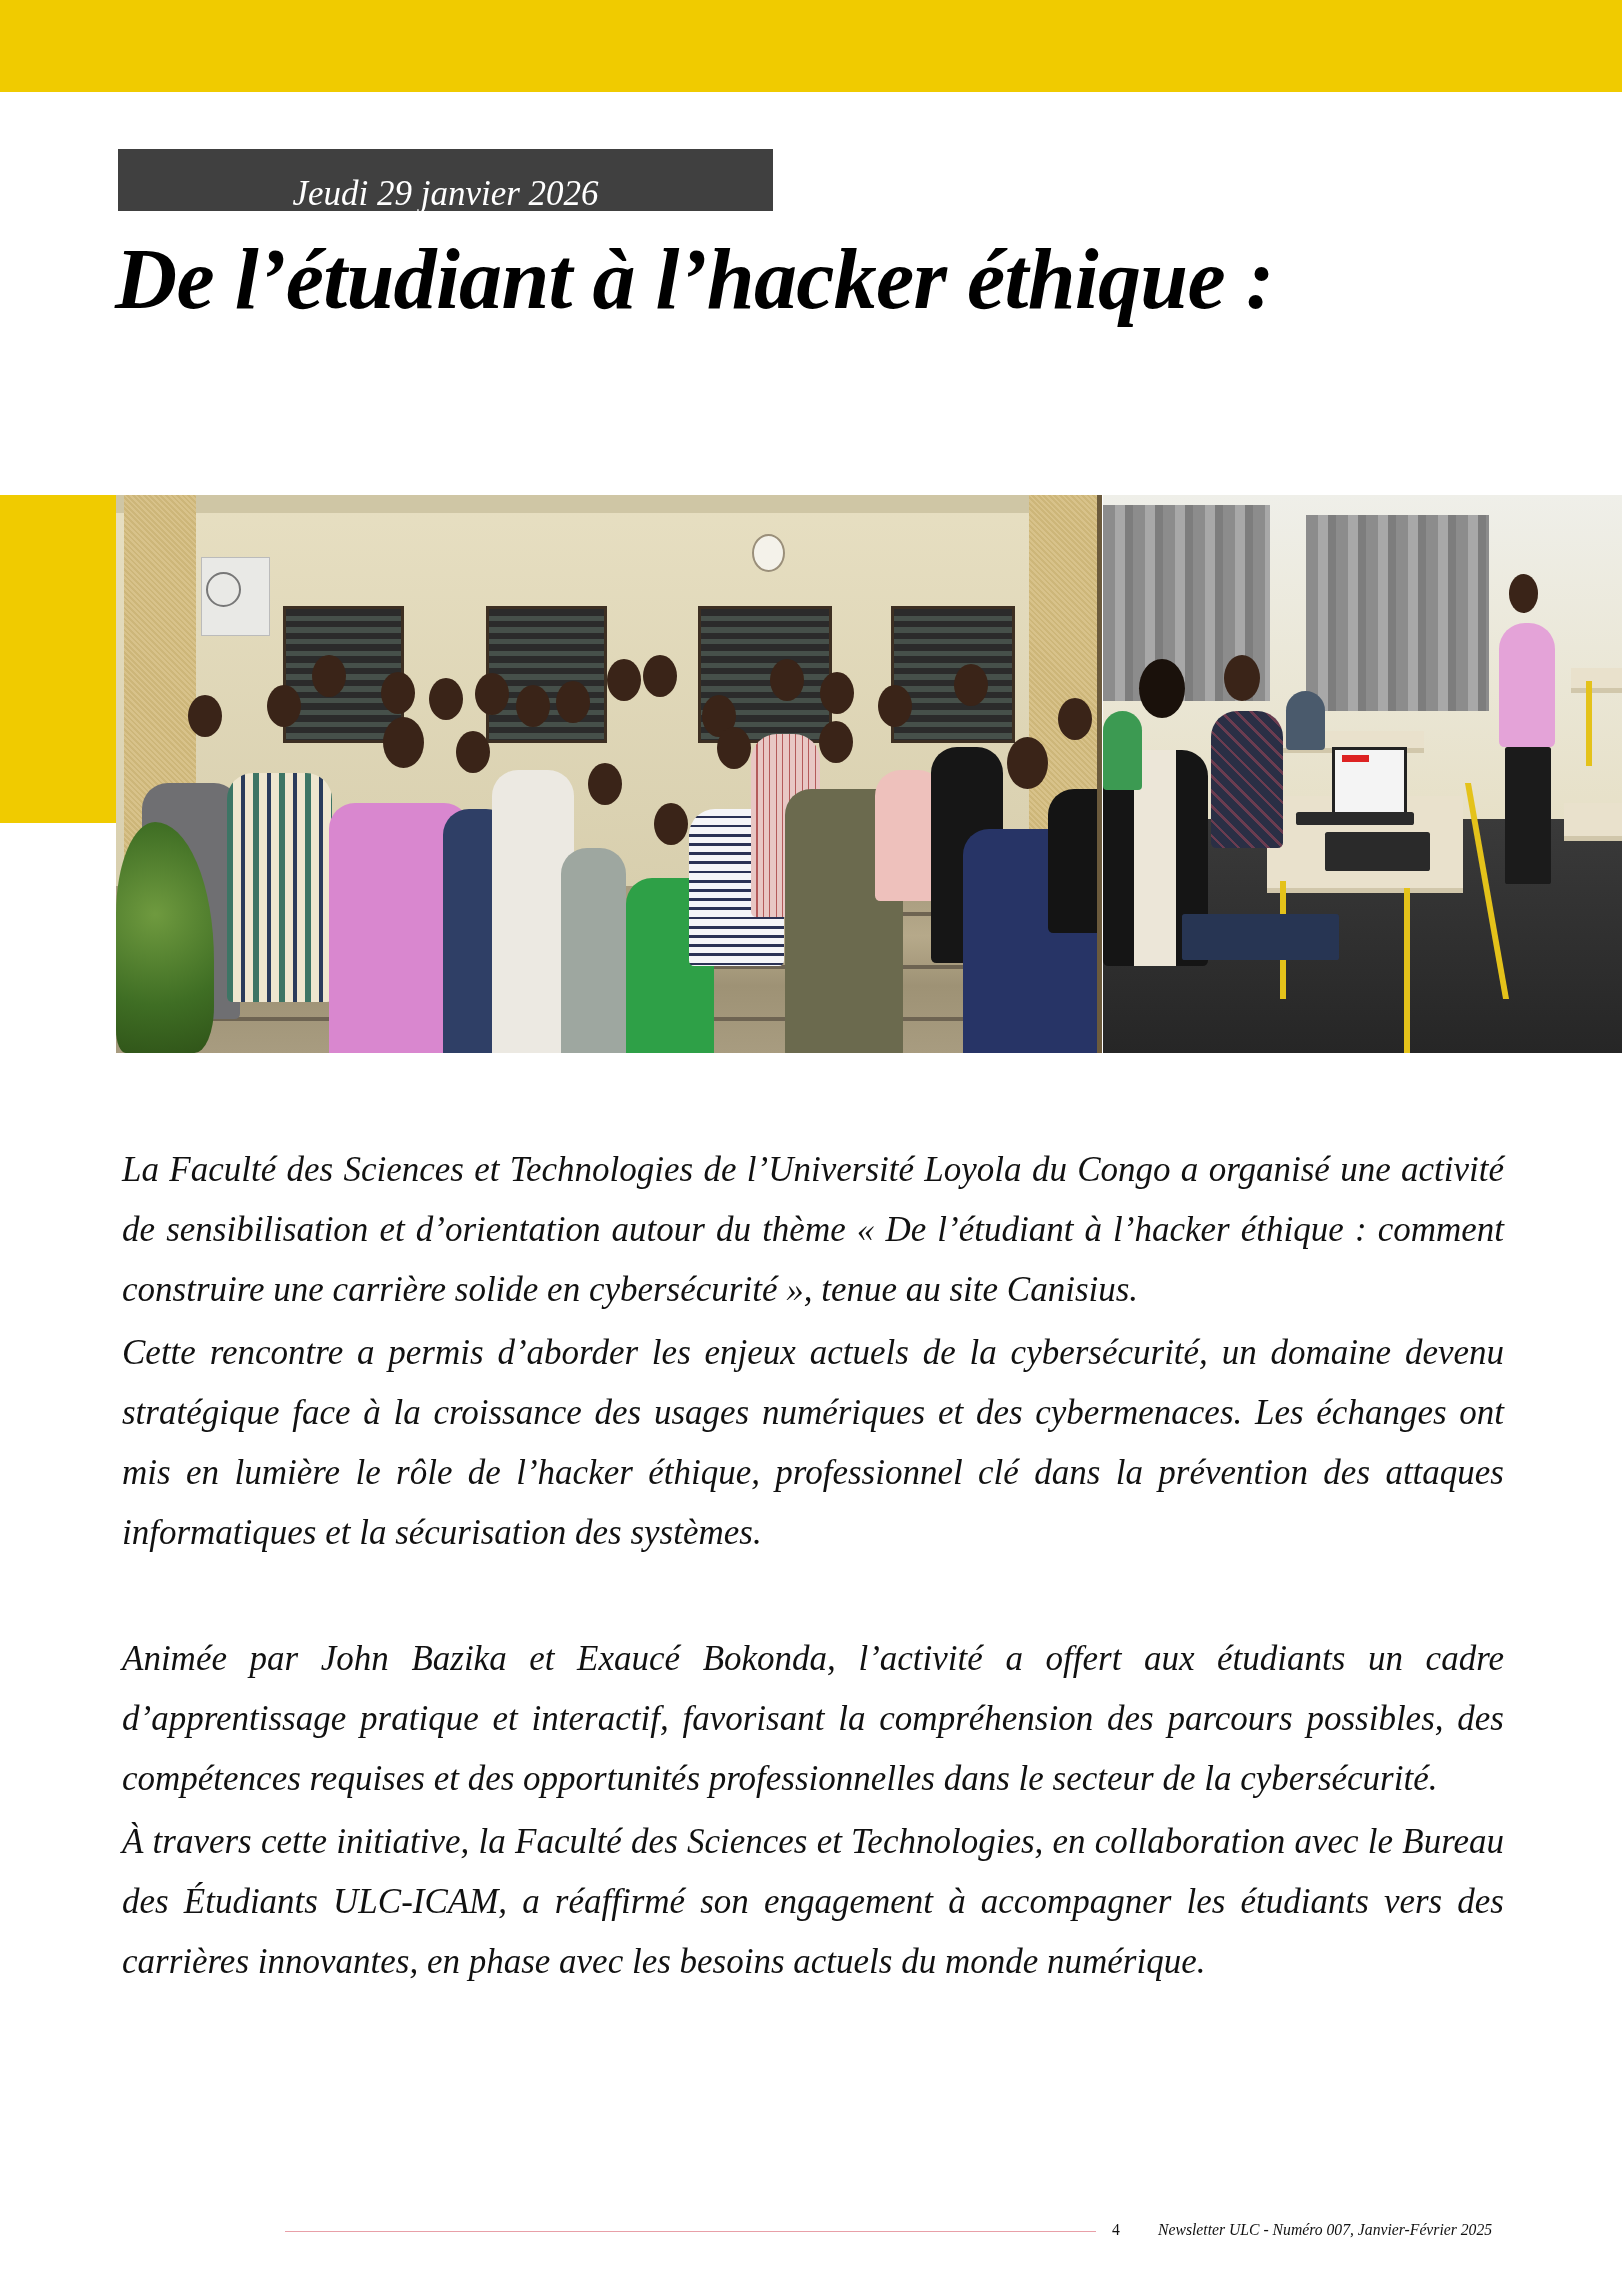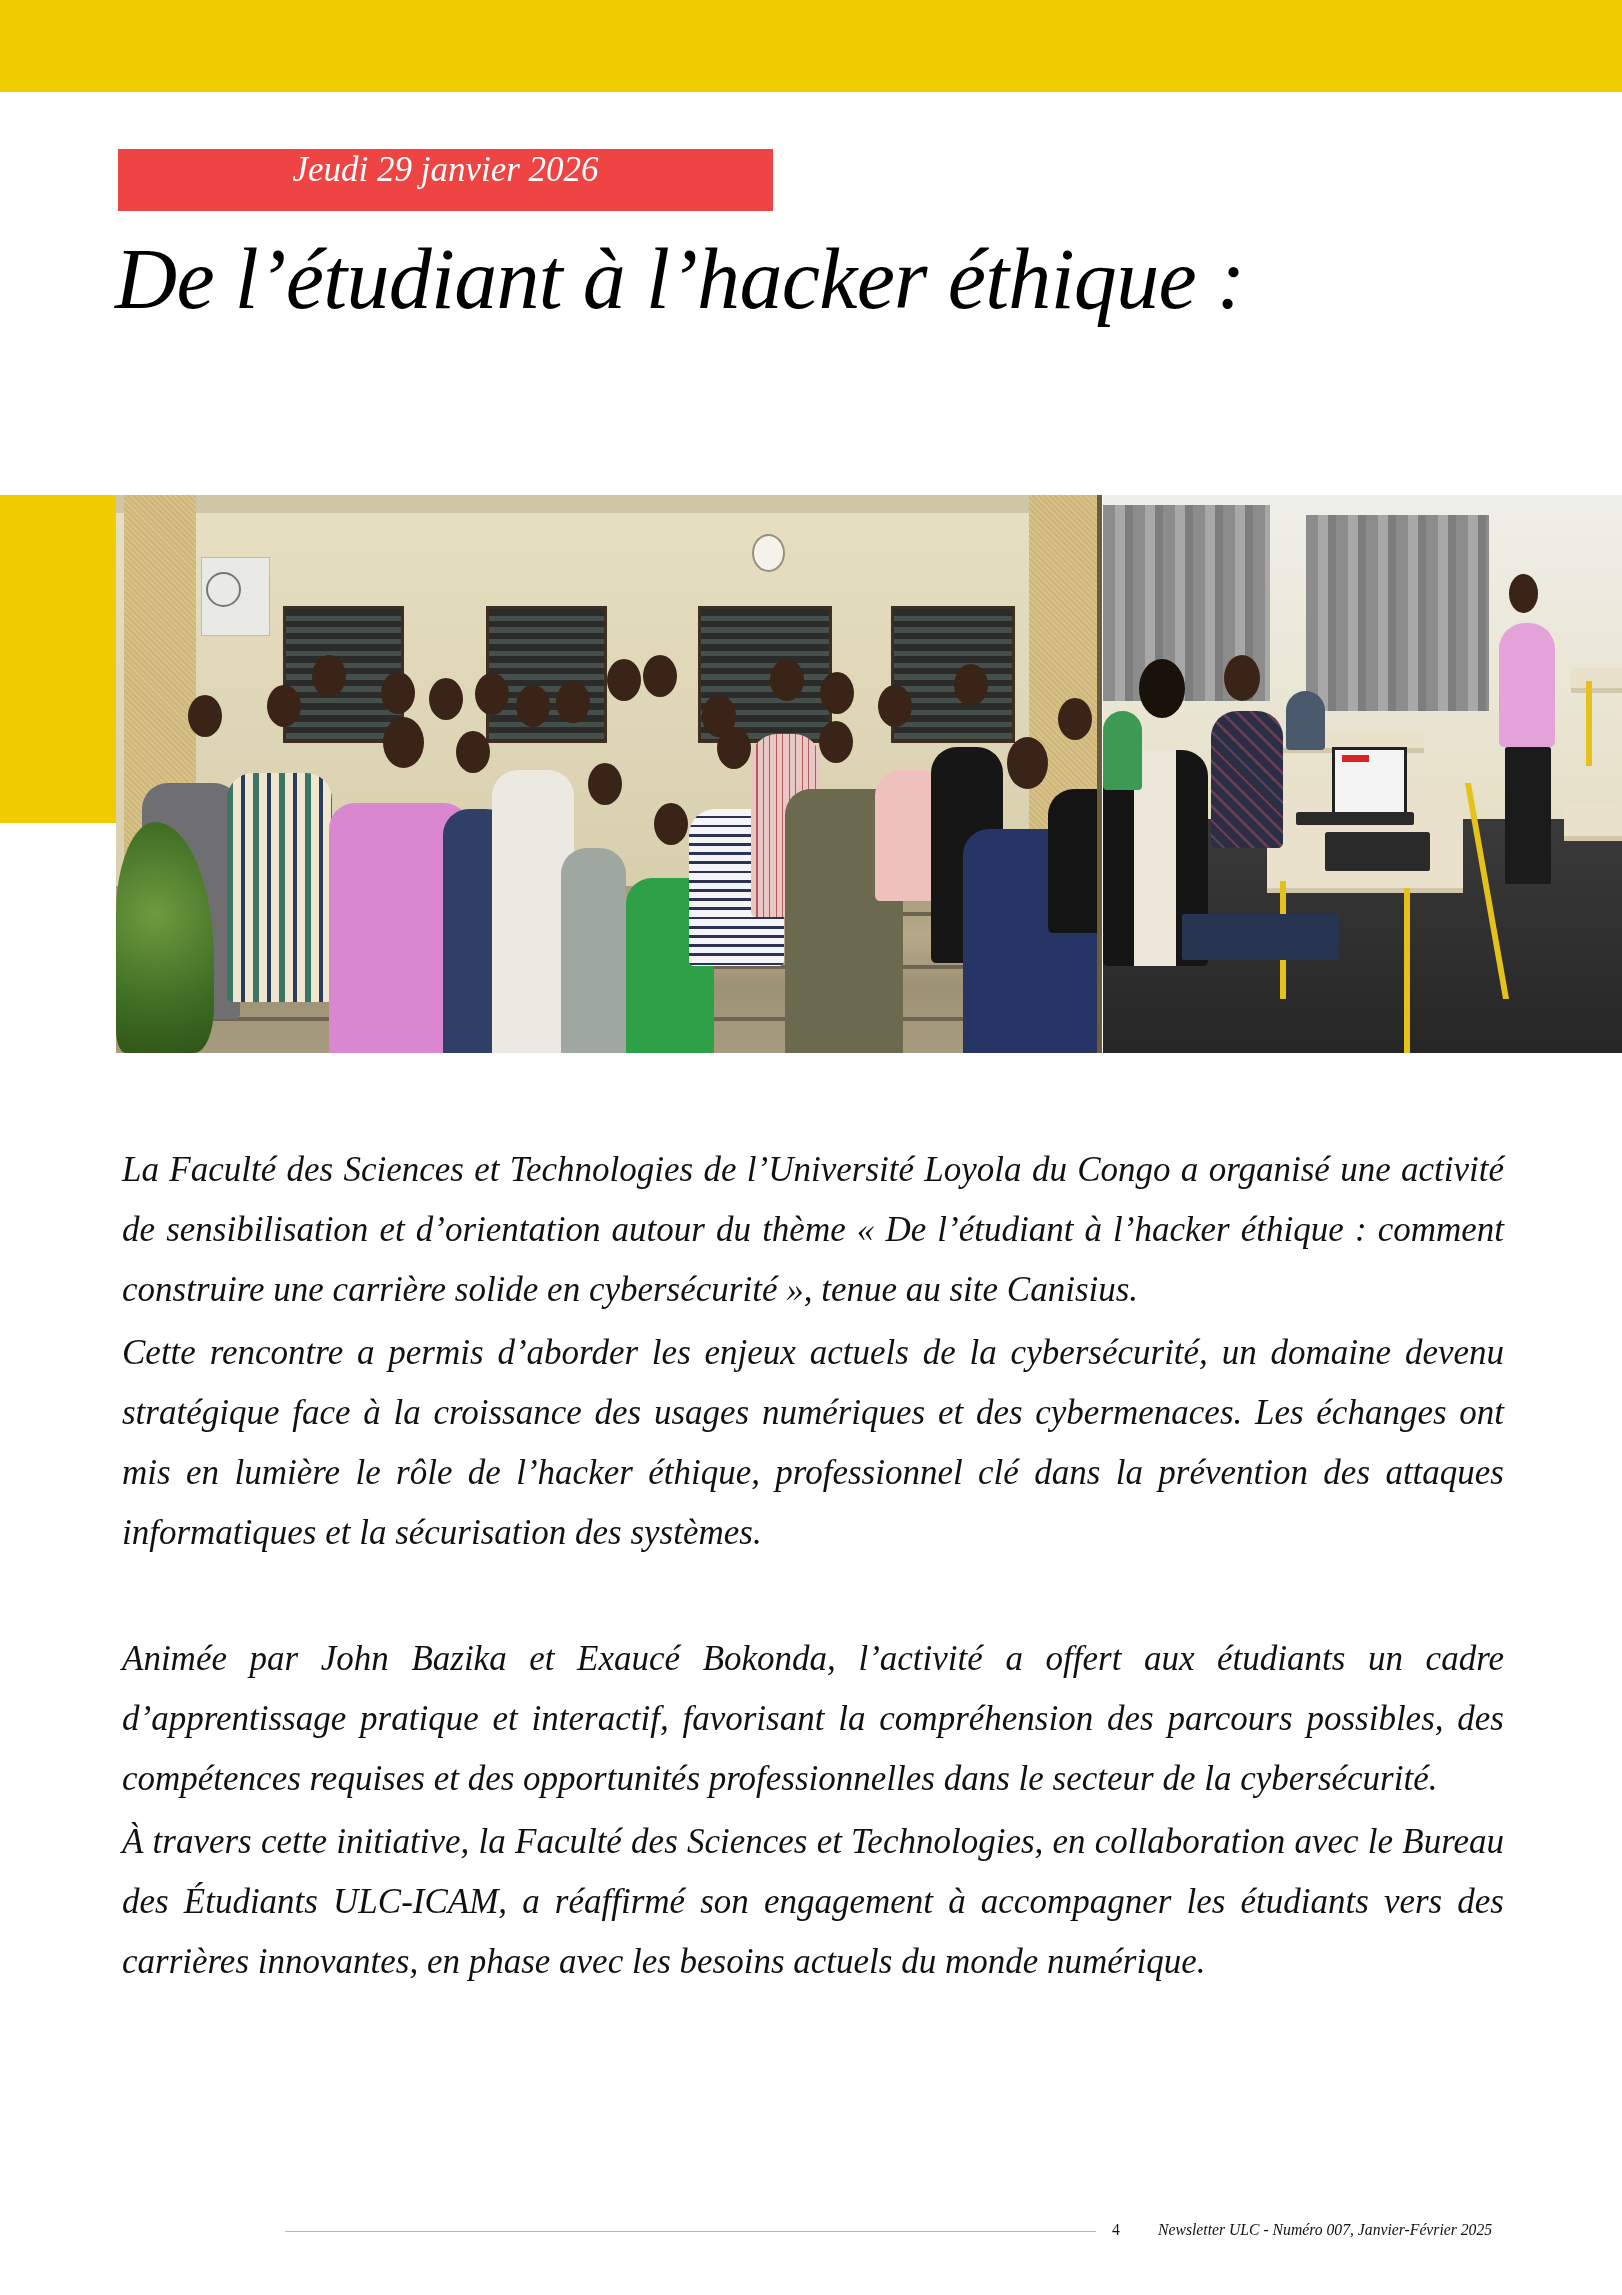--- a/index.html
+++ b/index.html
@@ -1,24 +1,24 @@
 <!DOCTYPE html>
 <html style="font-size:10.5px"><head>
 <meta charset="utf-8">
 <style>
   html, body { margin: 0; padding: 0; background: #ffffff; }
   body { width: 1623px; height: 2295px; position: relative; overflow: hidden; font-family: "Liberation Serif", "DejaVu Serif", serif; color: #111; }
 
   .top-band { position: absolute; left: 0; top: 0; width: 1623px; height: 92px; background: #F0CB00; }
   .side-band { position: absolute; left: 0; top: 495px; width: 116px; height: 328px; background: #F0CB00; }
 
-  .date-banner { position: absolute; left: 118px; top: 149px; width: 655px; height: 62px; background: #ef4444; display: flex; align-items: flex-start; justify-content: center; }
+  .date-banner { position: absolute; left: 118px; top: 149px; width: 655px; height: 62px; background: #404040; display: flex; align-items: flex-end; justify-content: center; }
   .date-banner span { color: #fff; font-style: italic; font-size: 35px; line-height: 1; padding-top: 2.6px; }
 
-  .title { position: absolute; left: 115px; top: 230px; width: 1440px; margin: 0; font-weight: normal; font-style: italic; font-size: 86px; line-height: 98px; color: #000; letter-spacing: -0.7px; }
+  .title { position: absolute; left: 115px; top: 230px; width: 1440px; margin: 0; font-weight: bold; font-style: italic; font-size: 86px; line-height: 98px; color: #000; letter-spacing: -0.7px; }
   .title span { display: block; white-space: nowrap; }
 
   
   .photo { position: absolute; overflow: hidden; }
   .photo-group { left: 116px; top: 495px; width: 982px; height: 558px; background: #d9cfae; }
   .photo-class { left: 1103px; top: 495px; width: 520px; height: 558px; background: #cfd1cf; }
   .photo-gap { position: absolute; left: 1097px; top: 495px; width: 5.2px; height: 558px; background: #6b5a3c; }
 
   
   .pg-wall { position: absolute; left: 0; top: 0; width: 100%; height: 70%; background: linear-gradient(#e7dfc2, #d8cfae); }

